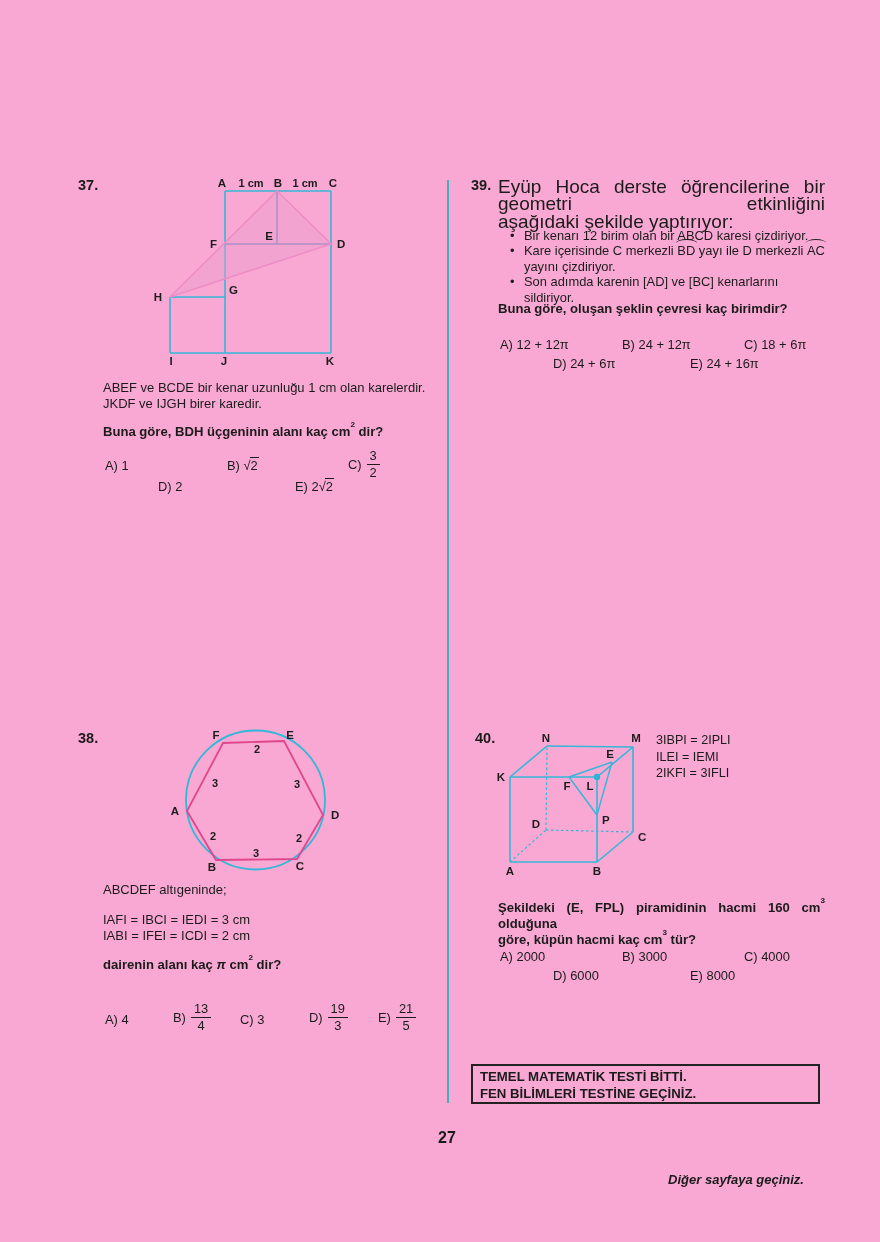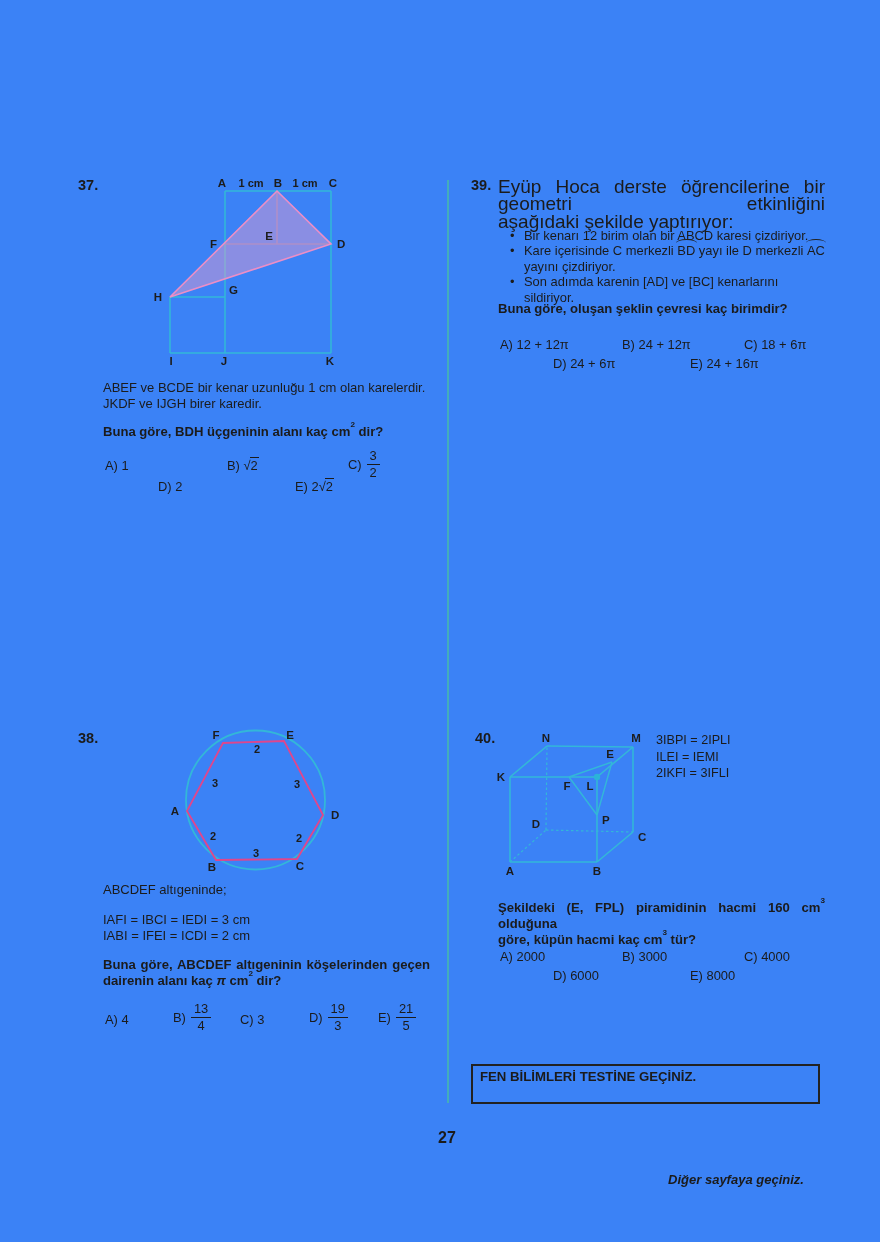--- a/index.html
+++ b/index.html
@@ -1,17 +1,17 @@
 <!DOCTYPE html>
 <html><head>
 <meta charset="utf-8">
 <style>
   html,body{margin:0;padding:0;background:#e8e8e8;}
   .page{
-    position:relative;width:880px;height:1242px;background:#3b82f6;
+    position:relative;width:880px;height:1242px;background:#f9a8d4;
     font-family:"Liberation Sans", sans-serif;color:#1b1b1b;overflow:hidden;
     margin:0 auto;
   }
   .abs{position:absolute;}
   .qnum{font-size:14.5px;font-weight:bold;}
   .body-text{font-size:13px;line-height:15.6px;}
   .bold-q{font-size:13.1px;font-weight:bold;line-height:16px;}
   .stretch{text-align:justify;text-align-last:justify;}
   .opt{position:absolute;font-size:12.9px;white-space:nowrap;}
   sup{font-size:0.62em;position:relative;top:-0.45em;line-height:0;}
@@ -136,21 +136,20 @@
       <text x="299" y="842" text-anchor="middle" class="side-num">2</text>
       <text x="256" y="857" text-anchor="middle" class="side-num">3</text>
     </g>
   </svg>
 
   <div class="abs body-text" style="left:103px;top:882px;">ABCDEF altıgeninde;</div>
   <div class="abs body-text" style="left:103px;top:912px;">IAFI = IBCI = IEDI = 3 cm</div>
   <div class="abs body-text" style="left:103px;top:928px;">IABI = IFEI = ICDI = 2 cm</div>
 
   <div class="abs bold-q" style="left:103px;top:957px;width:327px;">
-    <div class="stretch">Buna göre, ABCDEF altıgeninin köşelerinden geçen</div>
     <div>
       <span>dairenin alanı kaç </span><span class="pi">π</span><span> cm</span><sup>2</sup><span> dir?</span>
     </div>
   </div>
 
   <div class="opt" style="left:105px;top:1012px;">A) 4</div>
   <div class="opt-frac" style="left:173px;top:1002px;">
     <span>B)</span>
     <span class="frac">
       <span class="num">13</span>
@@ -260,19 +259,20 @@
     <div><span>göre, küpün hacmi kaç cm</span><sup>3</sup><span> tür?</span></div>
   </div>
 
   <div class="opt" style="left:500px;top:949px;">A) 2000</div>
   <div class="opt" style="left:622px;top:949px;">B) 3000</div>
   <div class="opt" style="left:744px;top:949px;">C) 4000</div>
   <div class="opt" style="left:553px;top:968px;">D) 6000</div>
   <div class="opt" style="left:690px;top:968px;">E) 8000</div>
 
   <div class="end-box">
+    <div>TEMEL MATEMATİK TESTİ BİTTİ.</div>
     <div>FEN BİLİMLERİ TESTİNE GEÇİNİZ.</div>
   </div>
 
   <div class="footer-page">27</div>
   <div class="footer-note">Diğer sayfaya geçiniz.</div>
 
 </div>
 
 </body></html>

